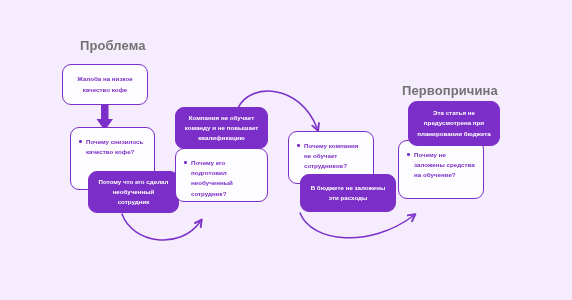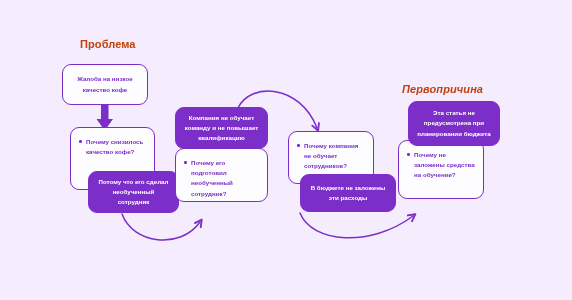--- a/index.html
+++ b/index.html
@@ -23,28 +23,28 @@
   .arrows-layer {
     position: absolute;
     left: 0; top: 0;
     width: 572px;
     height: 300px;
     pointer-events: none;
   }
 
   .heading {
     position: absolute;
-    color: #c2410c;
+    color: #737373;
     font-weight: bold;
-    font-size: 11px;
+    font-size: 13px;
     letter-spacing: 0.1px;
     white-space: nowrap;
   }
   #heading-problem { left: 80px; top: 38px; }
-  #heading-rootcause { left: 402px; top: 83px; font-style: italic; }
+  #heading-rootcause { left: 402px; top: 83px; }
 
   .node {
     position: absolute;
     box-sizing: border-box;
     border-radius: 9px;
     display: flex;
     align-items: center;
     justify-content: center;
   }
 

